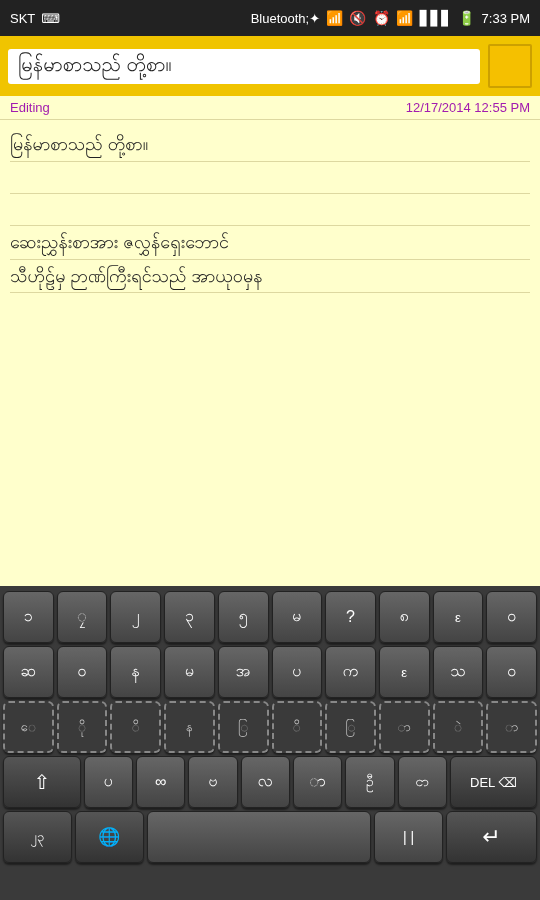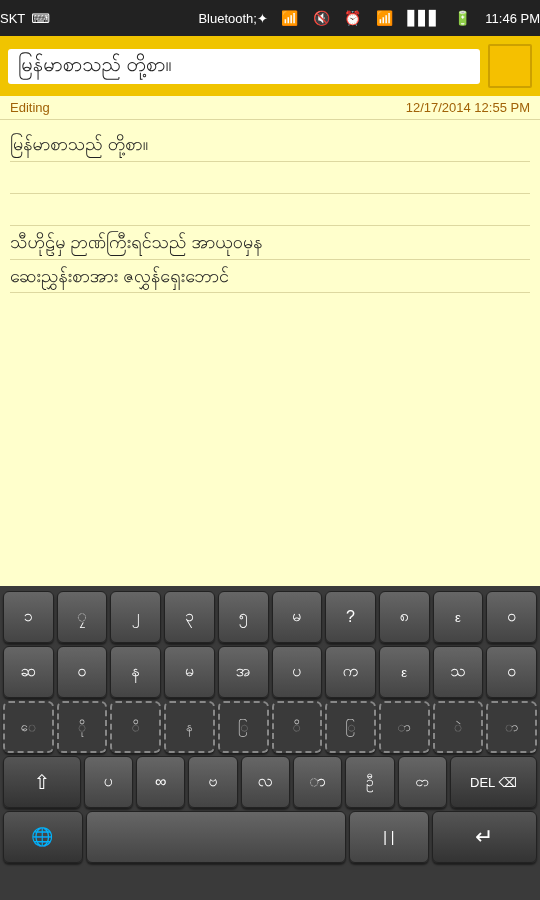--- a/index.html
+++ b/index.html
@@ -12,26 +12,26 @@
     }
 
     
     #status-bar {
       width: 540px;
       height: 36px;
       background: #222;
       display: flex;
       align-items: center;
       justify-content: space-between;
-      padding: 0 0;
+      padding: 0 10px;
       color: #fff;
       font-size: 13px;
     }
     #status-left { display: flex; align-items: center; gap: 6px; }
-    #status-right { display: flex; align-items: center; gap: 14px; font-size: 13px; text-align: right; }
+    #status-right { display: flex; align-items: center; gap: 6px; font-size: 13px; text-align: right; }
 
     
     #title-bar {
       width: 540px;
       height: 60px;
       background: #f0c400;
       display: flex;
       align-items: center;
       padding: 6px 8px;
       gap: 8px;
@@ -63,21 +63,21 @@
       background: #ffffcc;
       padding: 0;
       overflow: hidden;
       position: relative;
     }
     #note-meta {
       display: flex;
       justify-content: space-between;
       padding: 4px 10px;
       font-size: 13px;
-      color: #a16207;
+      color: #a21caf;
       background: #ffffcc;
       border-bottom: 1px solid #ddd8a0;
     }
     #note-content {
       padding: 8px 10px;
       font-size: 18px;
       color: #222;
       line-height: 1.6;
       background: #ffffcc;
       height: calc(490px - 30px);
@@ -167,41 +167,41 @@
     <span>⌨</span>
   </div>
   <div id="status-right">
     <span>	Bluetooth;✦</span>
     <span style="font-size:14px;">📶</span>
     <span style="font-size:14px;">🔇</span>
     <span style="font-size:14px;">⏰</span>
     <span style="font-size:14px;">📶</span>
     <span style="font-size:14px;">▋▋▋</span>
     <span style="font-size:14px;">🔋</span>
-    <span>11:46 PM</span>
+    <span>7:33 PM</span>
   </div>
 </div>
 
 <div id="title-bar">
   <input id="title-input" type="text" value="မြန်မာစာသည် တို့စာ။" style="">
   <div id="color-swatch"></div>
 </div>
 
 <div id="note-area">
   <div id="note-meta">
     <span>Editing</span>
     <span>12/17/2014 12:55 PM</span>
   </div>
   <div id="note-content">
 
   <div class="note-line">မြန်မာစာသည် တို့စာ။</div>
       <div class="note-line"></div>
       <div class="note-line"></div>
+      <div class="note-line">ဆေးညွှန်းစာအား ဇလွှန်ရှေးဘောင်</div>
       <div class="note-line">သီဟိုဠ်မှ ဉာဏ်ကြီးရင်သည် အာယုဝမှန</div>
-      <div class="note-line">ဆေးညွှန်းစာအား ဇလွှန်ရှေးဘောင်</div>
     </div>
 </div>
 
 <div id="keyboard">
 
   <div class="kb-row">
     <div class="kb-key">၁</div>
     <div class="kb-key">ၠ</div>
     <div class="kb-key">၂</div>
     <div class="kb-key">၃</div>
@@ -245,18 +245,19 @@
     <div class="kb-key">∞</div>
     <div class="kb-key">ဗ</div>
     <div class="kb-key">လ</div>
     <div class="kb-key">ာ</div>
     <div class="kb-key" style="font-size:14px;">ဦ</div>
     <div class="kb-key" style="font-size:14px;">ငာ</div>
     <div class="kb-key del-key" style="font-size:13px;">DEL ⌫</div>
   </div>
 
   <div class="kb-row">
+    <div class="kb-key num-key" style="font-size:13px;">၂၃</div>
     <div class="kb-key globe-key" style="font-size:18px;">🌐</div>
     <div class="kb-key space-key"></div>
     <div class="kb-key pipe-key" style="font-size:14px;">| |</div>
     <div class="kb-key enter-key">↵</div>
   </div>
 </div>
 
 </body></html>

